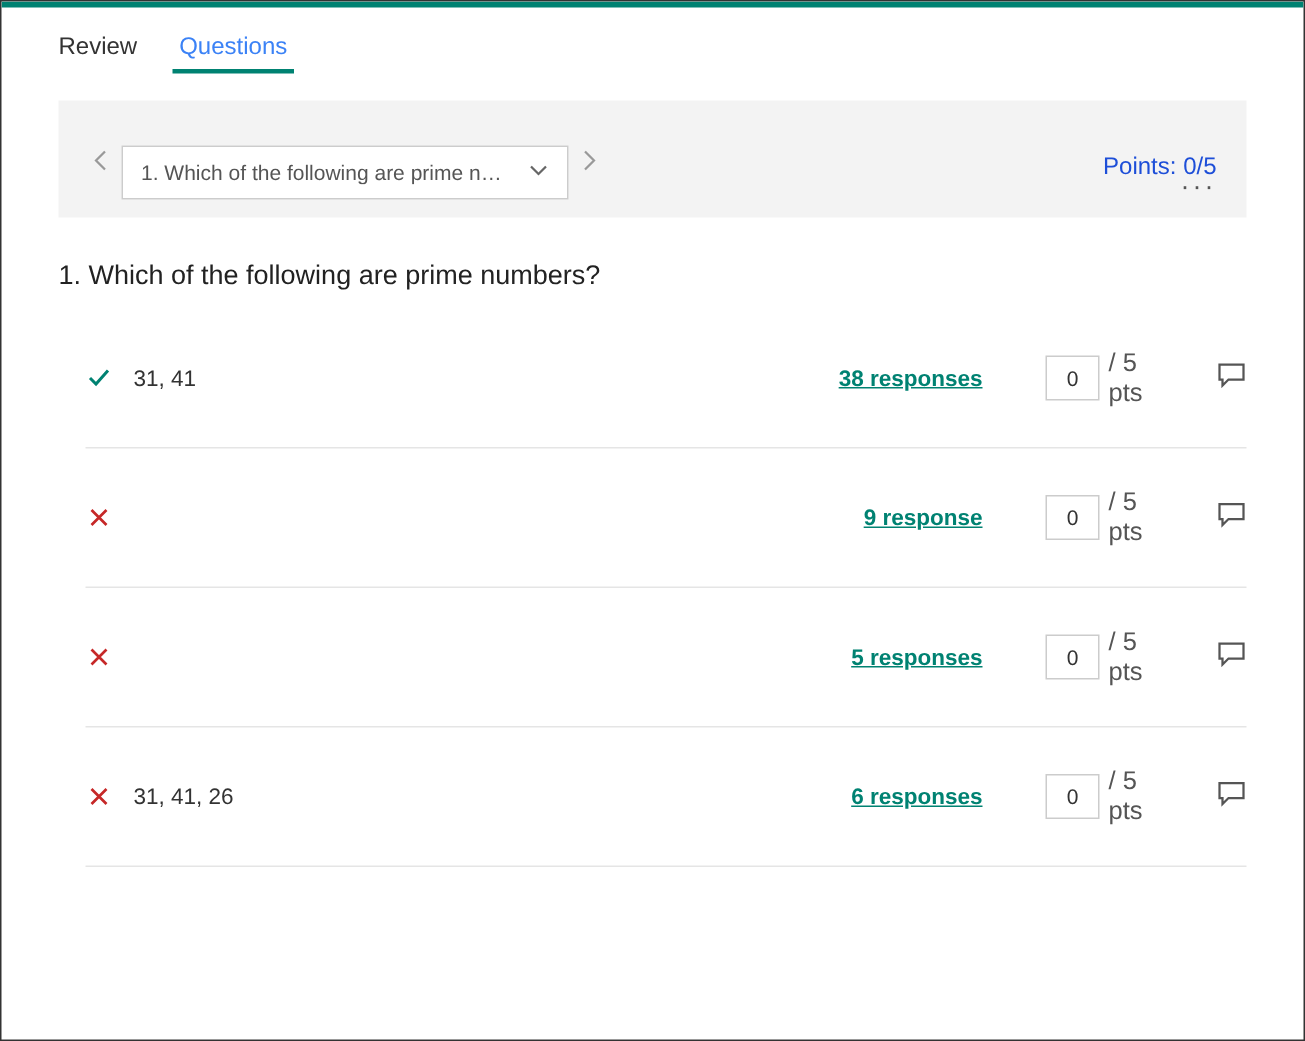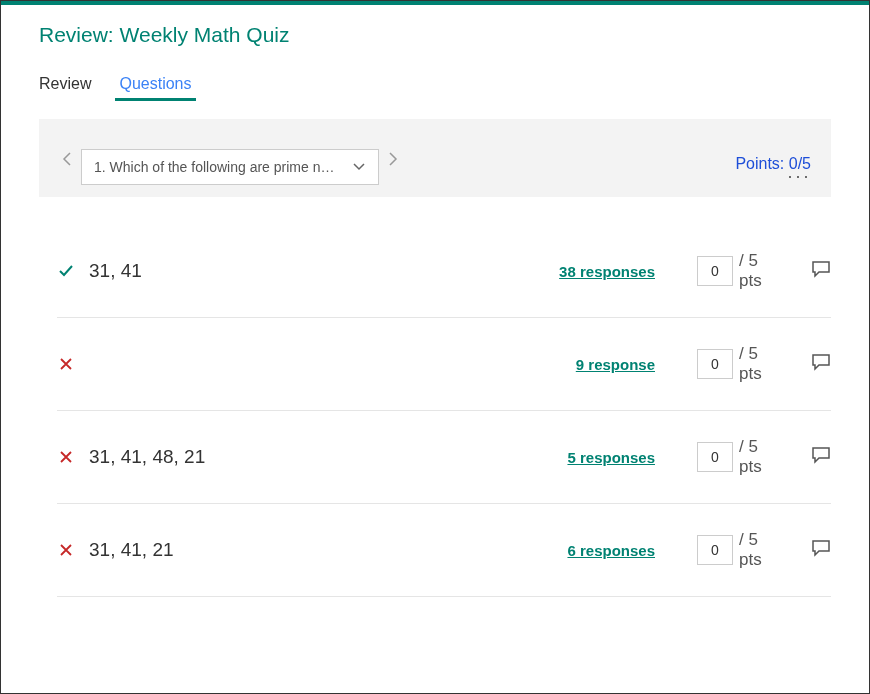--- a/index.html
+++ b/index.html
@@ -123,21 +123,21 @@
     }
     .status-icon {
       width: 18px;
       height: 18px;
       display: flex;
       align-items: center;
       justify-content: center;
       flex-shrink: 0;
     }
     .answer-text {
-      font-size: 19px;
+      font-size: 15px;
       color: #333;
       margin-left: 14px;
       flex: 0 0 auto;
       min-width: 200px;
     }
     .responses-link {
       margin-left: auto;
       color: #008272;
       font-size: 15px;
       font-weight: 600;
@@ -169,21 +169,20 @@
       cursor: pointer;
       flex-shrink: 0;
     }
   </style>
 </head>
 <body>
 
 <div class="top-border"></div>
 
 <div class="content">
-  <h1 class="page-title">Review: Weekly Math Quiz</h1>
 
   <div class="tabs">
     <div class="tab">Review</div>
     <div class="tab active">Questions</div>
   </div>
 
   <div class="gray-panel">
     <div class="nav-chevron">
       <svg width="10" height="16" viewBox="0 0 10 16">
           <path d="M8 2 L2 8 L8 14" stroke="#999" stroke-width="1.5" fill="none"></path>
@@ -201,20 +200,21 @@
       <svg width="10" height="16" viewBox="0 0 10 16">
           <path d="M2 2 L8 8 L2 14" stroke="#999" stroke-width="1.5" fill="none"></path>
         </svg>
     </div>
     <div class="points-text">Points: 0/5</div>
     <div class="more-dots">
       <span>···</span>
     </div>
   </div>
 
+  <div class="question-title">1. Which of the following are prime numbers?</div>
 
   <div class="answers">
 
     <div class="answer-row">
       <span class="status-icon">
         <svg width="18" height="18" viewBox="0 0 18 18">
             <path d="M3 9 L7 13 L15 4" stroke="#008272" stroke-width="2" fill="none"></path>
           </svg>
       </span>
       <span class="answer-text">31, 41</span>
@@ -247,40 +247,39 @@
           </svg>
       </span>
     </div>
 
     <div class="answer-row">
       <span class="status-icon">
         <svg width="16" height="16" viewBox="0 0 16 16">
             <path d="M3 3 L13 13 M13 3 L3 13" stroke="#c62828" stroke-width="1.8" fill="none"></path>
           </svg>
       </span>
-      <span class="answer-text">31, 41, 48, 21</span>
       <span class="responses-link">5 responses</span>
       <div class="pts-group">
         <input class="pts-input" value="0" style="">
         <span class="pts-suffix">/ 5 pts</span>
       </div>
       <span class="comment-icon">
         <svg width="20" height="18" viewBox="0 0 20 18">
             <path d="M2 2 H18 V12 H8 L4 16 V12 H2 Z" stroke="#555" stroke-width="1.5" fill="none"></path>
           </svg>
       </span>
     </div>
 
     <div class="answer-row">
       <span class="status-icon">
         <svg width="16" height="16" viewBox="0 0 16 16">
             <path d="M3 3 L13 13 M13 3 L3 13" stroke="#c62828" stroke-width="1.8" fill="none"></path>
           </svg>
       </span>
-      <span class="answer-text">31, 41, 21</span>
+      <span class="answer-text">31, 41, 26</span>
       <span class="responses-link">6 responses</span>
       <div class="pts-group">
         <input class="pts-input" value="0" style="">
         <span class="pts-suffix">/ 5 pts</span>
       </div>
       <span class="comment-icon">
         <svg width="20" height="18" viewBox="0 0 20 18">
             <path d="M2 2 H18 V12 H8 L4 16 V12 H2 Z" stroke="#555" stroke-width="1.5" fill="none"></path>
           </svg>
       </span>

